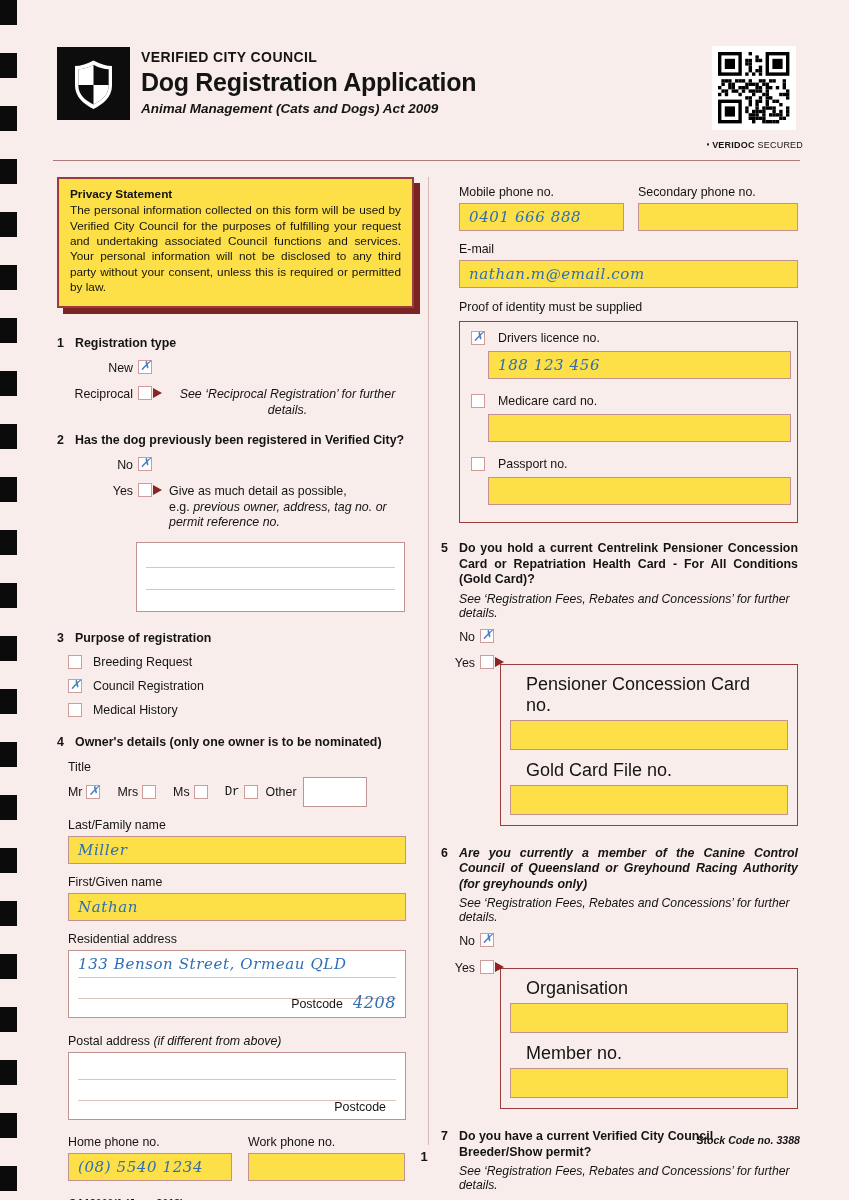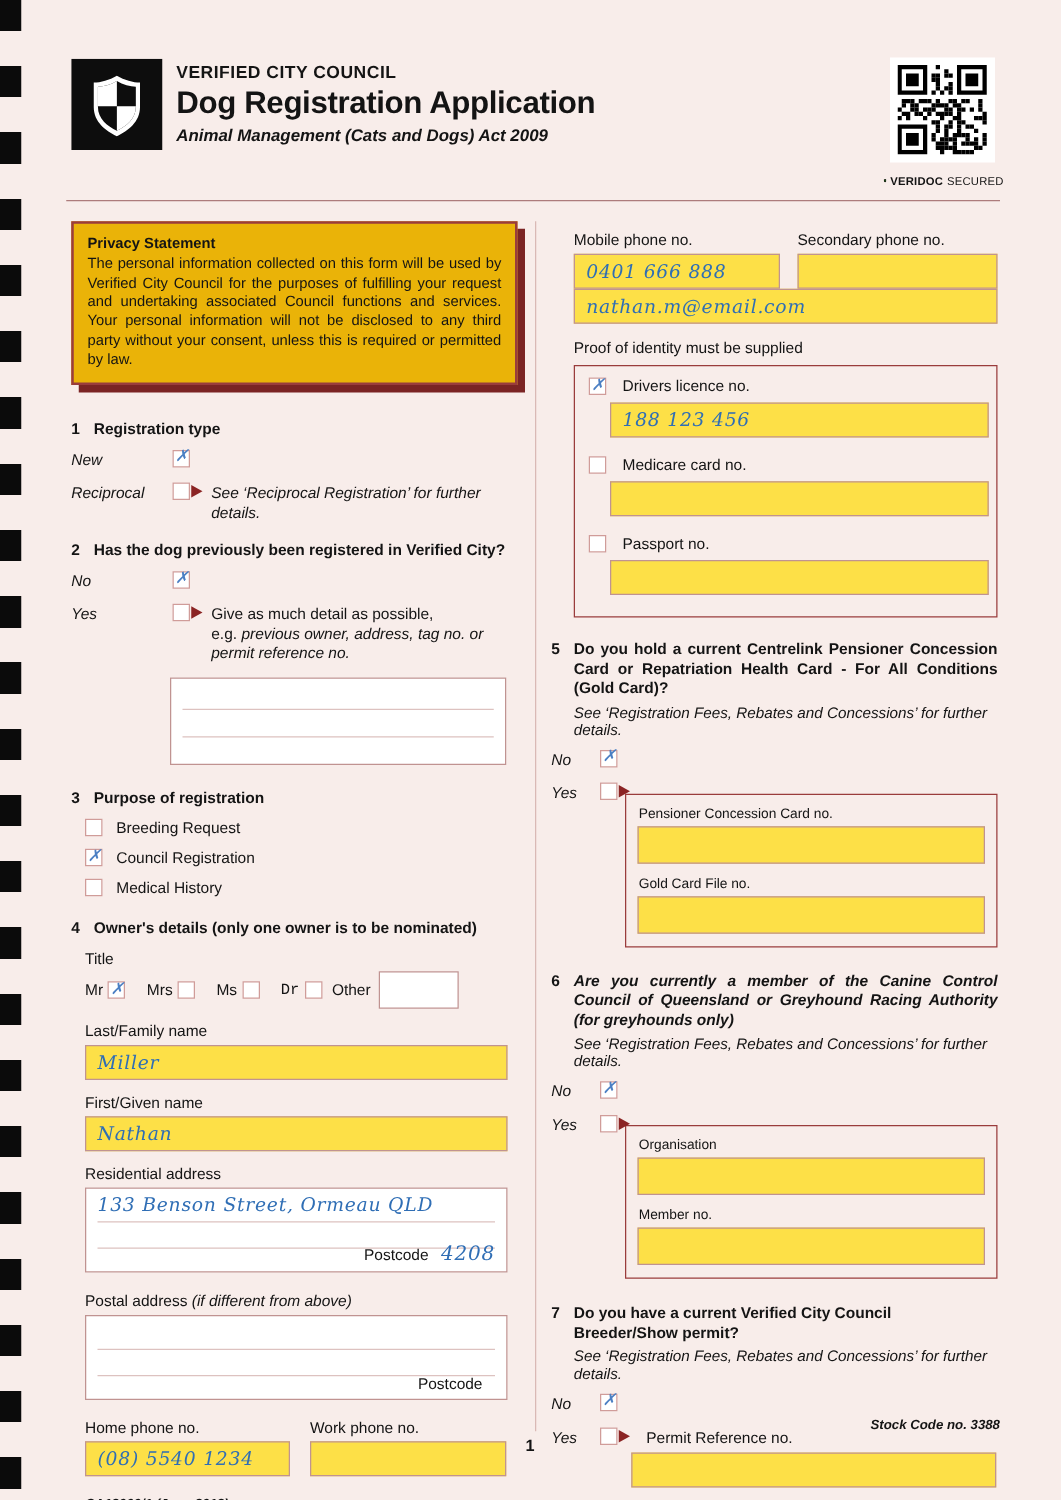--- a/index.html
+++ b/index.html
@@ -25,50 +25,50 @@
   .header-rule { position:absolute; left:53px; top:160px; width:747px; height:1px; background:#ad7c7c; }
   .col-divider { position:absolute; left:428px; top:177px; width:1px; height:968px; background:#d9b9b5; }
 
   
   .col-left  { position:absolute; left:57px;  top:177px; width:349px; }
   .col-right { position:absolute; left:441px; top:177px; width:357px; }
   .rc-content { margin-left:18px; }
 
   
   .privacy {
-    box-sizing:border-box; width:357px; background:#eab308;
+    box-sizing:border-box; width:357px; background:#fde047;
     border:2px solid #9a3c3c; box-shadow:6px 6px 0 #7b2424;
     padding:8px 11px 11px; font-size:11.8px; line-height:1.3; margin-bottom:28px;
   }
   .privacy .ptitle { font-weight:700; margin-bottom:1px; }
   .privacy .pbody  { text-align:justify; }
 
   
   .sec { margin-bottom:15px; }
   .sec-title { display:flex; font-weight:700; font-size:12.4px; line-height:1.25; margin-bottom:9px; }
   .sec-title .snum { flex:none; width:18px; }
   .sec-note { font-style:italic; font-size:12.2px; margin:-5px 0 10px 18px; }
   .sec-body { margin-left:11px; }
 
   
   .opt-row { display:flex; align-items:flex-start; margin-bottom:11px; font-size:12.4px; line-height:1.25; }
-  .opt-row .olabel { flex:none; width:76px; margin-right:5px;font-style:italic; }
+  .opt-row .olabel { flex:none; width:76px; text-align:right; margin-right:5px; }
   .rc .opt-row .olabel { width:34px; }
   .cb {
     flex:none; box-sizing:border-box; width:14px; height:14px; margin-top:-1px;
     border:1.5px solid #d09c99; background:#fff; position:relative; display:inline-block;
   }
   .cb.checked::after {
     content:"\2717"; position:absolute; left:1px; top:-3px;
     font-size:13px; color:#4b7fc3; font-family:"DejaVu Serif", serif; font-style:italic;
   }
   .arrow { flex:none; width:0; height:0; margin:1px 0 0 1px;
     border-left:9px solid #8b2424; border-top:5.5px solid transparent; border-bottom:5.5px solid transparent; }
   .note-after { margin-left:7px; font-size:12.4px; width:258px; }
-  .it { font-style:italic; }
+  .it { font-style:italic;text-align:center; }
 
   
   .inputbox { box-sizing:border-box; background:#fde047; border:1px solid #c09391; height:28px; display:flex; align-items:center; padding:0 9px; }
   .hand { font-family:"DejaVu Serif", serif; font-style:italic; color:#2f6eb5; font-size:15px; letter-spacing:.6px; white-space:nowrap; }
   .field-label { font-size:12.4px; margin:11px 0 4px; }
   .lined-box { box-sizing:border-box; position:relative; background:#fff; border:1px solid #c09391; }
   .rule { position:absolute; left:9px; right:9px; height:1px; background:#ddc2c0; }
   .pc-row { position:absolute; right:9px; bottom:5px; display:flex; align-items:baseline; gap:10px; font-size:12.4px; }
 
   
@@ -99,21 +99,21 @@
   .rc-phone-row { display:flex; gap:14px; margin-top:8px; }
   .rc-phone-col { width:165px; flex:none; }
   .rc-phone-col .field-label { margin-top:0; }
   .proof-heading { font-size:12.4px; margin:12px 0 7px; }
   .proof-box { box-sizing:border-box; border:1.5px solid #9a3c3c; padding:9px 8px 2px; margin-bottom:18px; }
   .proof-item { margin-bottom:15px; }
   .proof-cb-row { display:flex; align-items:center; font-size:12.4px; margin:0 0 6px 3px; }
   .proof-cb-row .clabel { margin-left:13px; }
   .proof-input { margin-left:20px; width:303px; }
   .yes-box { box-sizing:border-box; border:1.5px solid #9a3c3c; padding:6px 9px 10px; margin:-19px 0 0 59px; width:298px; }
-  .yes-box .ylabel { font-size:11px; margin:3px 1px 4px; }
+  .yes-box .ylabel { font-size:18px; margin:3px 16px 4px; }
   .yes-box .inputbox { height:30px; }
   .justify { text-align:justify; }
   .permit-label { margin-left:13px; }
   .permit-input { margin:4px 0 0 64px; width:292px; }
 </style>
 </head>
 <body>
 
 <div class="page">
   <div class="binding"></div>
@@ -448,20 +448,21 @@
           </div>
         </div>
         <div class="rc-phone-col" style="width:160px;">
           <div class="field-label">Secondary phone no.</div>
           <div class="inputbox">
             <span class="hand"></span>
           </div>
         </div>
       </div>
 
+      <div class="field-label">E-mail</div>
       <div class="inputbox">
         <span class="hand">nathan.m@email.com</span>
       </div>
 
       <div class="proof-heading">Proof of identity must be supplied</div>
       <div class="proof-box">
         <div class="proof-item">
           <div class="proof-cb-row">
             <span class="cb checked"></span>
             <span class="clabel">Drivers licence no.</span>

